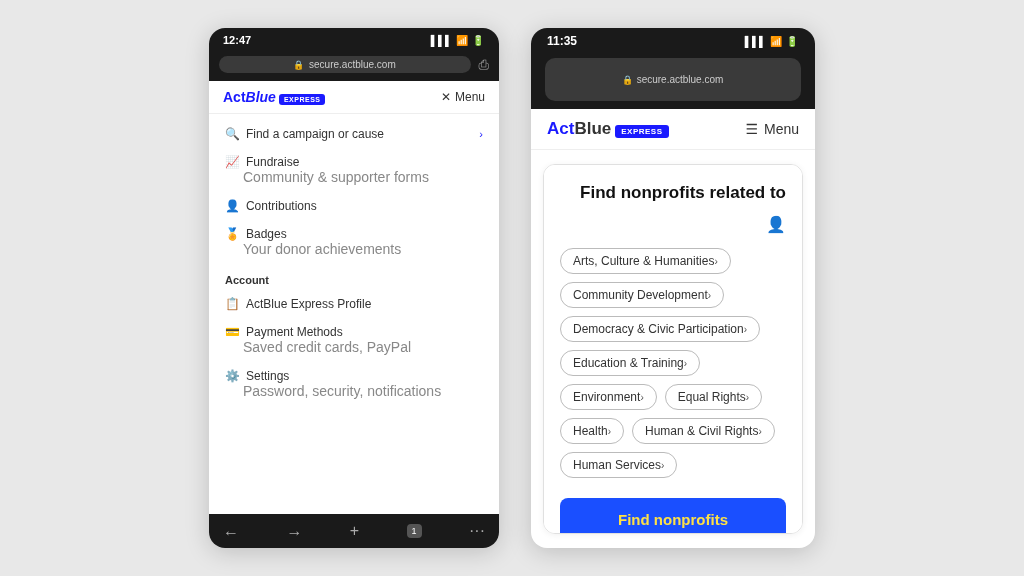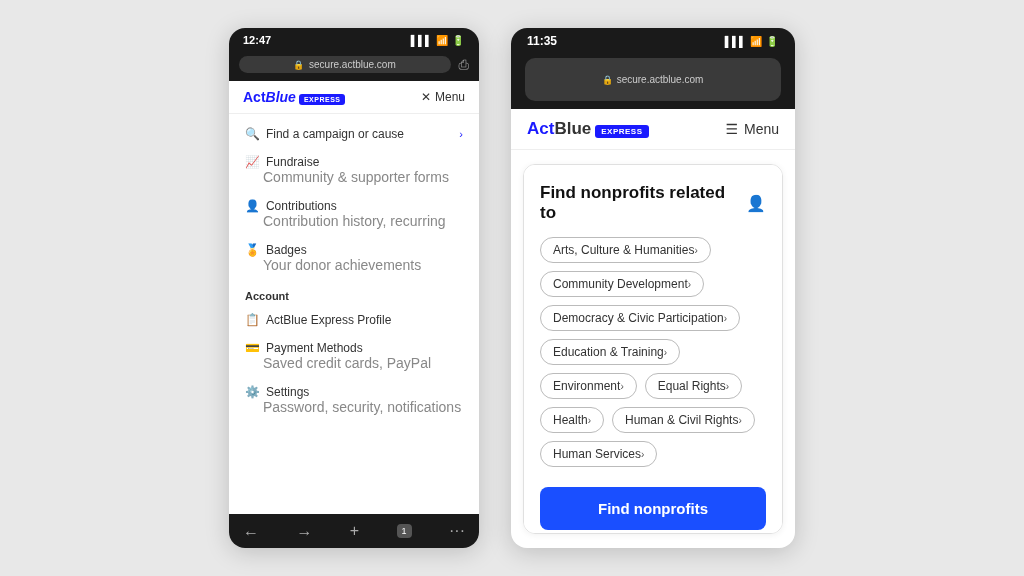--- a/index.html
+++ b/index.html
@@ -18,21 +18,21 @@
     
     .phone {
       background: #fff;
       border-radius: 16px;
       overflow: hidden;
       box-shadow: 0 4px 24px rgba(0,0,0,0.18);
     }
 
     
     .phone-left {
-      width: 250px;
+      width: 290px;
       height: 520px;
       display: flex;
       flex-direction: column;
     }
 
     .status-bar-left {
       background: #1a1a1a;
       color: #fff;
       display: flex;
       align-items: center;
@@ -231,22 +231,23 @@
       overflow-y: auto;
       box-shadow: 0 1px 6px rgba(0,0,0,0.06);
     }
 
     .card-title {
       font-size: 17px;
       font-weight: 700;
       color: #111;
       margin-bottom: 14px;
       display: flex;
-      align-items: center;
+      align-items: flex-end;
       gap: 12px;
+      flex-direction: column;
     }
     .card-title-icon { font-size: 16px; color: #555; }
 
     .tags-container {
       display: flex;
       flex-wrap: wrap;
       gap: 8px;
       margin-bottom: 16px;
     }
 
@@ -259,21 +260,21 @@
       cursor: pointer;
       background: #fff;
       display: flex;
       align-items: center;
       white-space: nowrap;
     }
     .tag-chevron { font-size: 10px; color: #555; }
 
     .find-btn {
       background: #1a4fff;
-      color: #ffffff;
+      color: #fde047;
       border: none;
       border-radius: 8px;
       padding: 13px;
       width: 100%;
       font-size: 15px;
       font-weight: 600;
       cursor: pointer;
       margin-top: 4px;
     }
 
@@ -326,21 +327,20 @@
         <span>📈</span>
         <span>Fundraise</span>
       </div>
       <div class="menu-item-sub">Community &amp; supporter forms</div>
     </div>
     <div class="menu-item">
       <div class="menu-item-title">
         <span>👤</span>
         <span>Contributions</span>
       </div>
-      <div class="menu-item-sub">Contribution history, recurring</div>
     </div>
     <div class="menu-item">
       <div class="menu-item-title">
         <span>🏅</span>
         <span>Badges</span>
       </div>
       <div class="menu-item-sub">Your donor achievements</div>
     </div>
 
     <div class="menu-section-label">Account</div>

